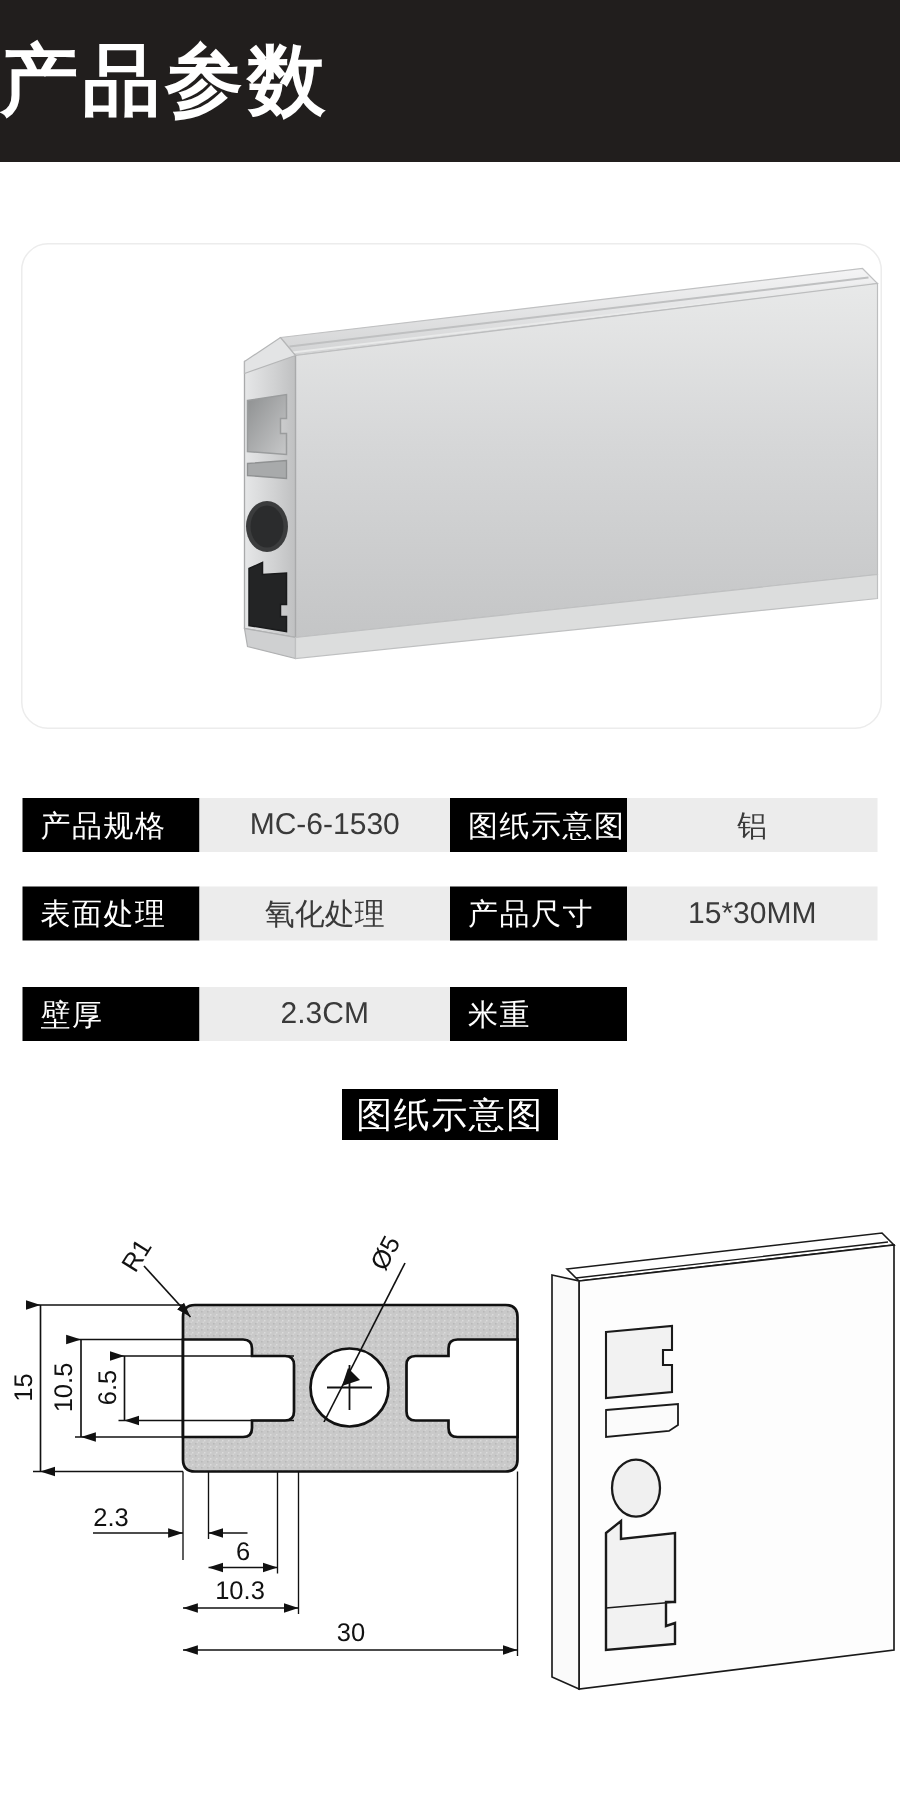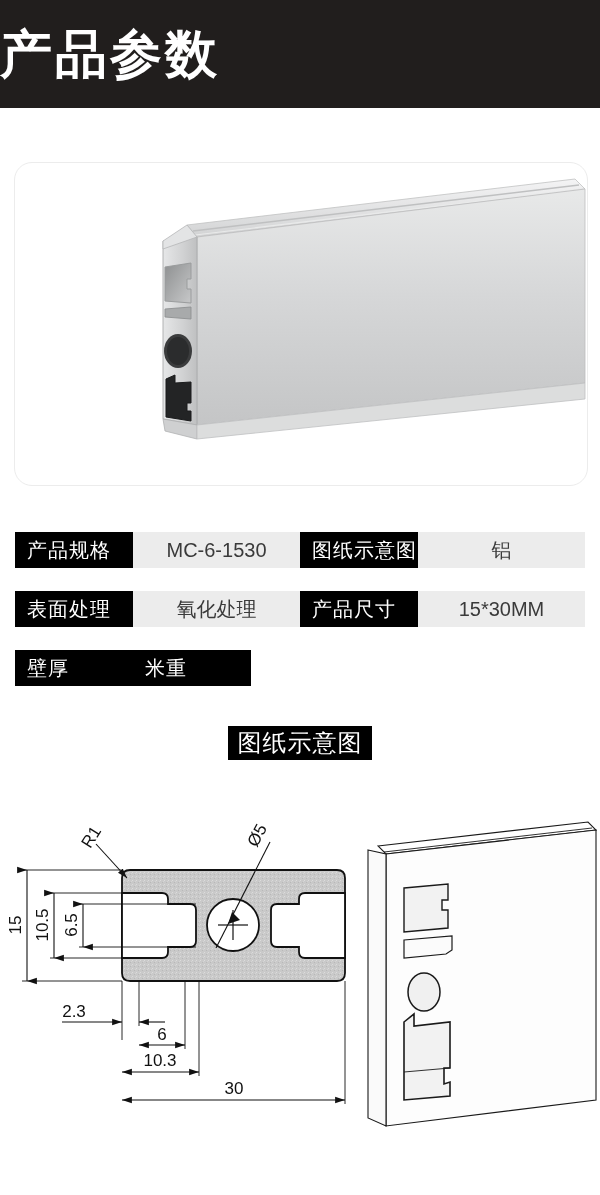--- a/index.html
+++ b/index.html
@@ -51,21 +51,21 @@
   .spec-table {
     position: absolute;
     left: 15px; top: 532px;
     width: 570px;
   }
   .spec-row {
     display: flex;
     height: 52px;
     margin-bottom: 7px;
   }
-  .spec-row:last-child { margin-bottom: 0; }
+  .spec-row:last-child { margin-bottom: 0; align-items: center; }
   .spec-cell {
     display: flex;
     align-items: center;
     height: 36px;
     box-sizing: border-box;
   }
   .cell-label {
     background: #000000;
     color: #ffffff;
     width: 118px;
@@ -180,20 +180,21 @@
 
   <div class="spec-row">
     <div class="spec-cell cell-label">表面处理</div>
     <div class="spec-cell cell-value">氧化处理</div>
     <div class="spec-cell cell-label">产品尺寸</div>
     <div class="spec-cell cell-value">15*30MM</div>
   </div>
 
   <div class="spec-row">
     <div class="spec-cell cell-label">壁厚</div>
+    <div class="spec-cell cell-value">2.3CM</div>
     <div class="spec-cell cell-label">米重</div>
   </div>
 
 </div>
 
 <div class="drawing-label">图纸示意图</div>
 
 <div class="drawing-area">
   <svg width="600" height="360" viewBox="0 0 600 360">
     <defs>

